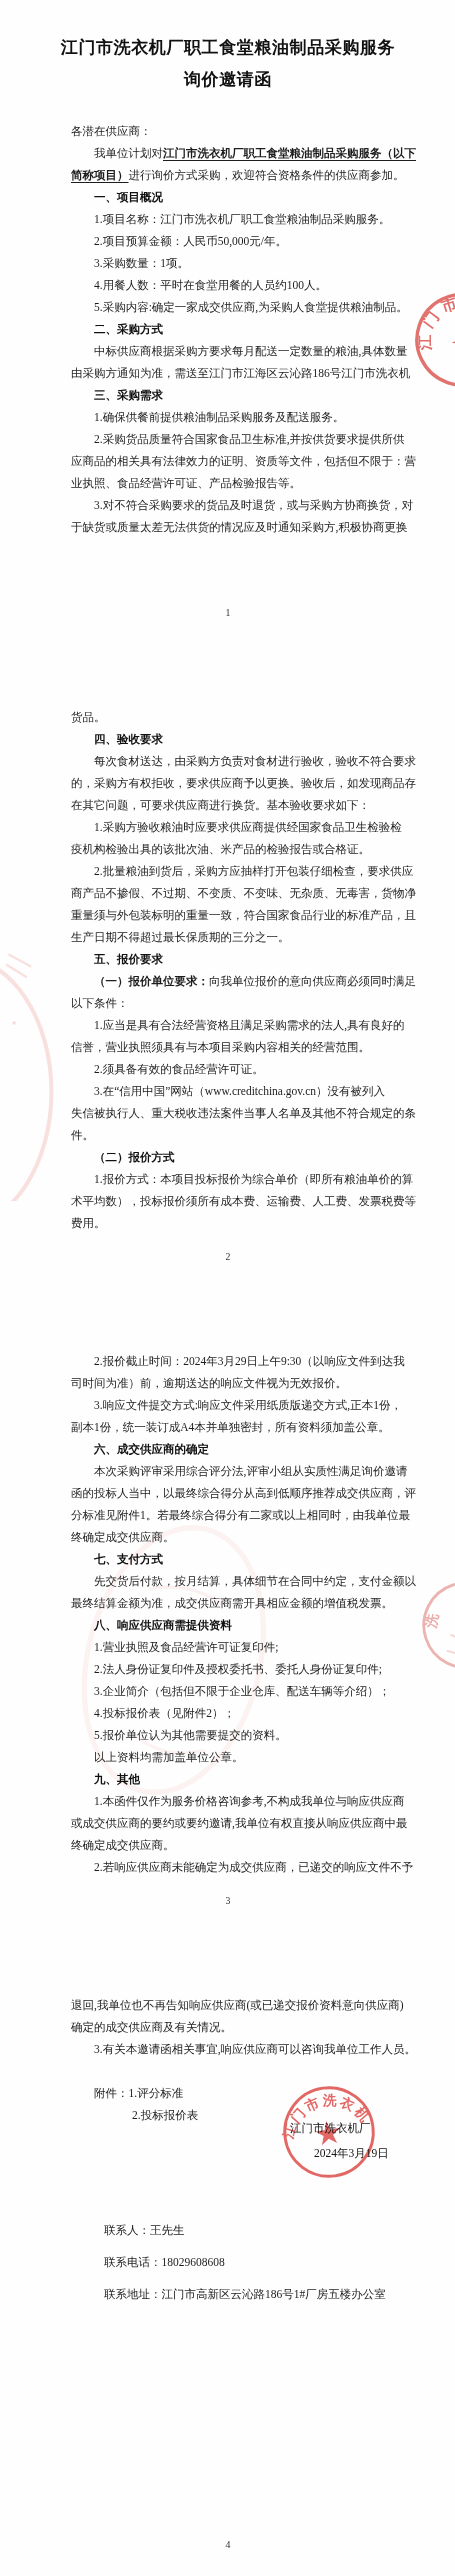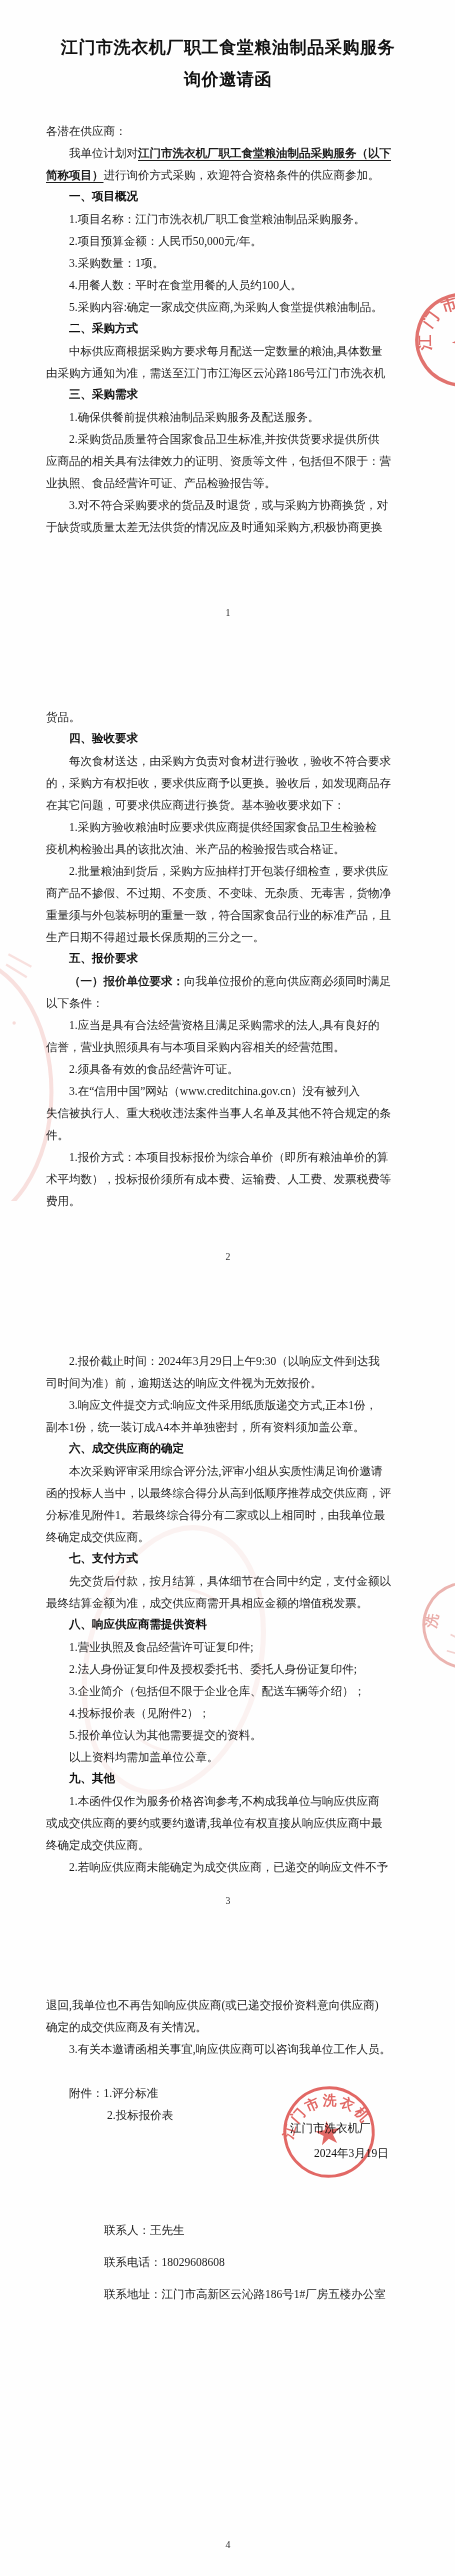--- a/index.html
+++ b/index.html
@@ -1,27 +1,27 @@
 <!DOCTYPE html>
 <html style="font-size:9.2px"><head>
 <meta charset="utf-8">
 <style>
   html,body{margin:0;padding:0;background:#fbfbfa;}
   body{width:456px;font-family:"Liberation Serif","DejaVu Serif",serif;color:#1d1d1d;}
   .doc{position:relative;width:456px;height:2576px;background:#fca5a5;overflow:hidden;}
   .page{position:relative;width:456px;height:644px;overflow:hidden;background:#fefefe;}
   .title{padding-top:32px;text-align:center;font-family:"Liberation Sans","DejaVu Sans",sans-serif;
          font-weight:700;font-size:17px;line-height:32px;color:#111;letter-spacing:0.6px;}
-  .content{padding-left:46px;padding-right:64px;}
+  .content{padding-left:71px;padding-right:64px;}
   .page1 .content{margin-top:24px;}
   .pcont .content{padding-top:62px;}
   .line{height:22px;line-height:22px;font-size:11.5px;white-space:nowrap;color:#1d1d1d;}
   .line.indent{text-indent:23px;}
   .line.indent2{text-indent:61px;}
-  .line.heading{text-indent:23px;font-family:Liberation Mono, monospace;font-weight:700;color:#111;}
+  .line.heading{text-indent:23px;font-family:Liberation Serif, serif;font-weight:700;color:#111;}
   .line.blank{height:22px;}
   .line span.u{font-weight:700;text-decoration:underline;text-underline-offset:3.4px;text-decoration-thickness:1.1px;}
   .line span.b{font-family:Liberation Sans, sans-serif;font-weight:700;}
   .pagenum{position:absolute;bottom:26.4px;left:0;width:100%;text-align:center;
            font-size:9.8px;color:#333;font-family:"Liberation Serif","DejaVu Serif",serif;}
   .seal-svg{position:absolute;pointer-events:none;mix-blend-mode:multiply;}
   .sig-name{position:absolute;left:290px;top:189px;font-size:11.5px;color:#141414;z-index:2;white-space:nowrap;}
   .sig-date{position:absolute;left:314px;top:214px;font-size:11.5px;color:#141414;z-index:2;white-space:nowrap;}
   .contact{position:absolute;left:104px;top:282px;font-size:11.5px;line-height:32px;color:#1d1d1d;z-index:2;}
   .contact div{white-space:nowrap;}
@@ -84,20 +84,21 @@
         <div class="line flush"><span>生产日期不得超过最长保质期的三分之一。</span></div>
         <div class="line heading"><span>五、报价要求</span></div>
         <div class="line indent"><span class="b">（一）报价单位要求：</span><span>向我单位报价的意向供应商必须同时满足</span></div>
         <div class="line flush"><span>以下条件：</span></div>
         <div class="line indent"><span>1.应当是具有合法经营资格且满足采购需求的法人,具有良好的</span></div>
         <div class="line flush"><span>信誉，营业执照须具有与本项目采购内容相关的经营范围。</span></div>
         <div class="line indent"><span>2.须具备有效的食品经营许可证。</span></div>
         <div class="line indent"><span>3.在“信用中国”网站（www.creditchina.gov.cn）没有被列入</span></div>
         <div class="line flush"><span>失信被执行人、重大税收违法案件当事人名单及其他不符合规定的条</span></div>
         <div class="line flush"><span>件。</span></div>
+        <div class="line heading"><span>（二）报价方式</span></div>
         <div class="line indent"><span>1.报价方式：本项目投标报价为综合单价（即所有粮油单价的算</span></div>
         <div class="line flush"><span>术平均数），投标报价须所有成本费、运输费、人工费、发票税费等</span></div>
         <div class="line flush"><span>费用。</span></div>
       </div>
 
     <svg class="seal-svg" style="left:-9.2px;top:293px" width="75" height="264" viewBox="0 0 130 460">
       <ellipse cx="-55" cy="270" rx="160" ry="235" fill="none" stroke="#eb9a94" stroke-width="7" opacity="0.30"></ellipse>
       <path d="M30,30 L70,52 M26,48 L62,70" stroke="#eda8a2" stroke-width="4" opacity="0.35" fill="none"></path>
       <circle cx="40" cy="150" r="3" fill="#eda8a2" opacity="0.4"></circle>
     </svg>

